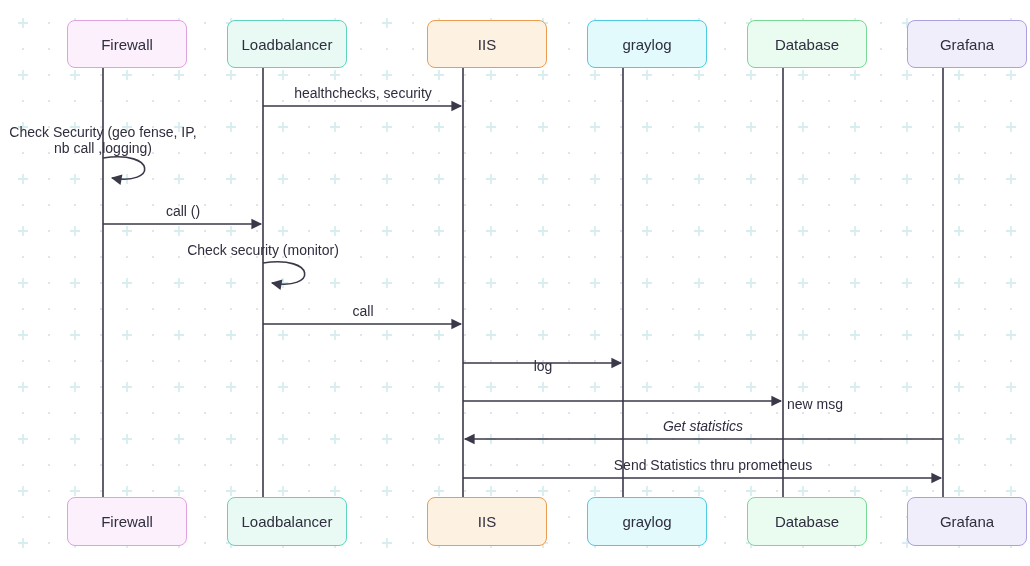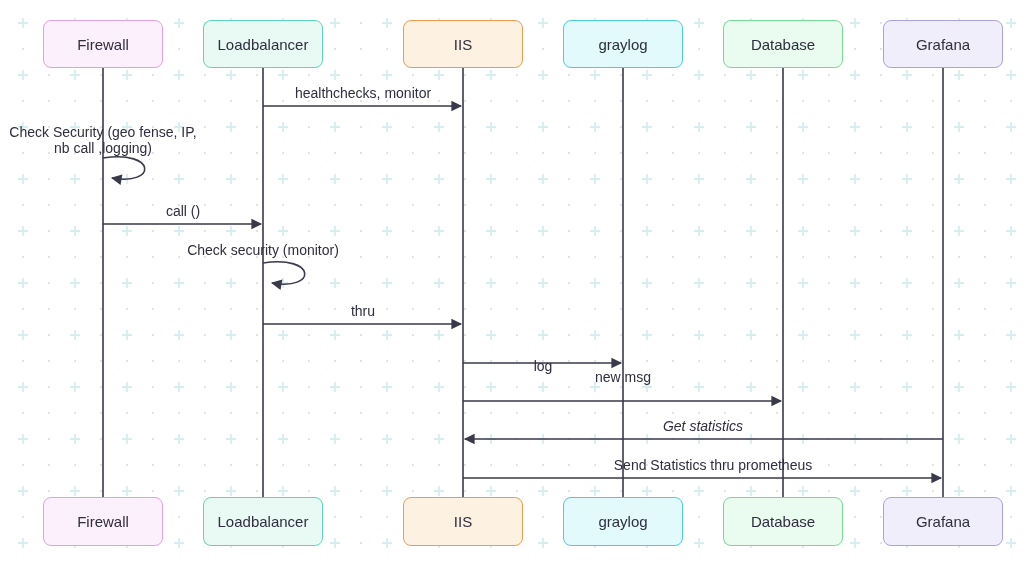--- a/index.html
+++ b/index.html
@@ -14,20 +14,21 @@
   .actor-box{
     position:absolute;
     width:120px;height:48px;
     border-radius:8px;
     border:1.5px solid;
     box-sizing:border-box;
     display:flex;align-items:center;justify-content:center;
     font-size:15px;
     color:#2e2e3f;
     z-index:3;
+    margin-left:24px;
   }
   .msg-label{
     position:absolute;
     font-size:14px;
     color:#2e2e3f;
     text-align:center;
     white-space:nowrap;
     z-index:2;
     line-height:16px;
   }
@@ -54,32 +55,32 @@
       <path d="M 103 158 C 157 150, 157 186, 112 178" stroke="#39394a" stroke-width="1.6" fill="none" marker-end="url(#arrow)"></path>
       <line x1="103" y1="224" x2="261" y2="224" stroke="#39394a" stroke-width="1.6" marker-end="url(#arrow)"></line>
       <path d="M 263 263 C 317 255, 317 291, 272 283" stroke="#39394a" stroke-width="1.6" fill="none" marker-end="url(#arrow)"></path>
       <line x1="263" y1="324" x2="461" y2="324" stroke="#39394a" stroke-width="1.6" marker-end="url(#arrow)"></line>
       <line x1="463" y1="363" x2="621" y2="363" stroke="#39394a" stroke-width="1.6" marker-end="url(#arrow)"></line>
       <line x1="463" y1="401" x2="781" y2="401" stroke="#39394a" stroke-width="1.6" marker-end="url(#arrow)"></line>
       <line x1="943" y1="439" x2="465" y2="439" stroke="#39394a" stroke-width="1.6" marker-end="url(#arrow)"></line>
       <line x1="463" y1="478" x2="941" y2="478" stroke="#39394a" stroke-width="1.6" marker-end="url(#arrow)"></line>
     </svg>
   <div id="nodes">
-      <div class="msg-label" style="left: 143px; width: 440px; top: 85px;">healthchecks, monitor</div>
+      <div class="msg-label" style="left: 143px; width: 440px; top: 85px;">healthchecks, security</div>
       <div class="msg-label" style="left: -97px; width: 400px; top: 124px;">
         <div>Check Security (geo fense, IP,</div>
         <div>nb call ,logging)</div>
       </div>
       <div class="msg-label" style="left: -37px; width: 440px; top: 203px;">call ()</div>
       <div class="msg-label" style="left: 63px; width: 400px; top: 242px;">
         <div>Check security (monitor)</div>
       </div>
-      <div class="msg-label" style="left: 143px; width: 440px; top: 303px;">thru</div>
+      <div class="msg-label" style="left: 143px; width: 440px; top: 303px;">call</div>
       <div class="msg-label" style="left: 323px; width: 440px; top: 358px;">log</div>
-      <div class="msg-label" style="left: 403px; width: 440px; top: 369px;">new msg</div>
+      <div class="msg-label" style="left: 403px; width: 440px; top: 396px; text-align: right;">new msg</div>
       <div class="msg-label" style="left: 483px; width: 440px; top: 418px; font-style: italic;">Get statistics</div>
       <div class="msg-label" style="left: 493px; width: 440px; top: 457px;">Send Statistics thru prometheus</div>
       <div class="actor-box" style="left: 43px; top: 20px; height: 48px; background: rgb(253, 240, 253); border-color: rgb(224, 161, 224);">
         <span>Firewall</span>
       </div>
       <div class="actor-box" style="left: 43px; top: 497px; height: 49px; background: rgb(253, 240, 253); border-color: rgb(224, 161, 224);">
         <span>Firewall</span>
       </div>
       <div class="actor-box" style="left: 203px; top: 20px; height: 48px; background: rgb(233, 250, 244); border-color: rgb(95, 212, 189);">
         <span>Loadbalancer</span>

